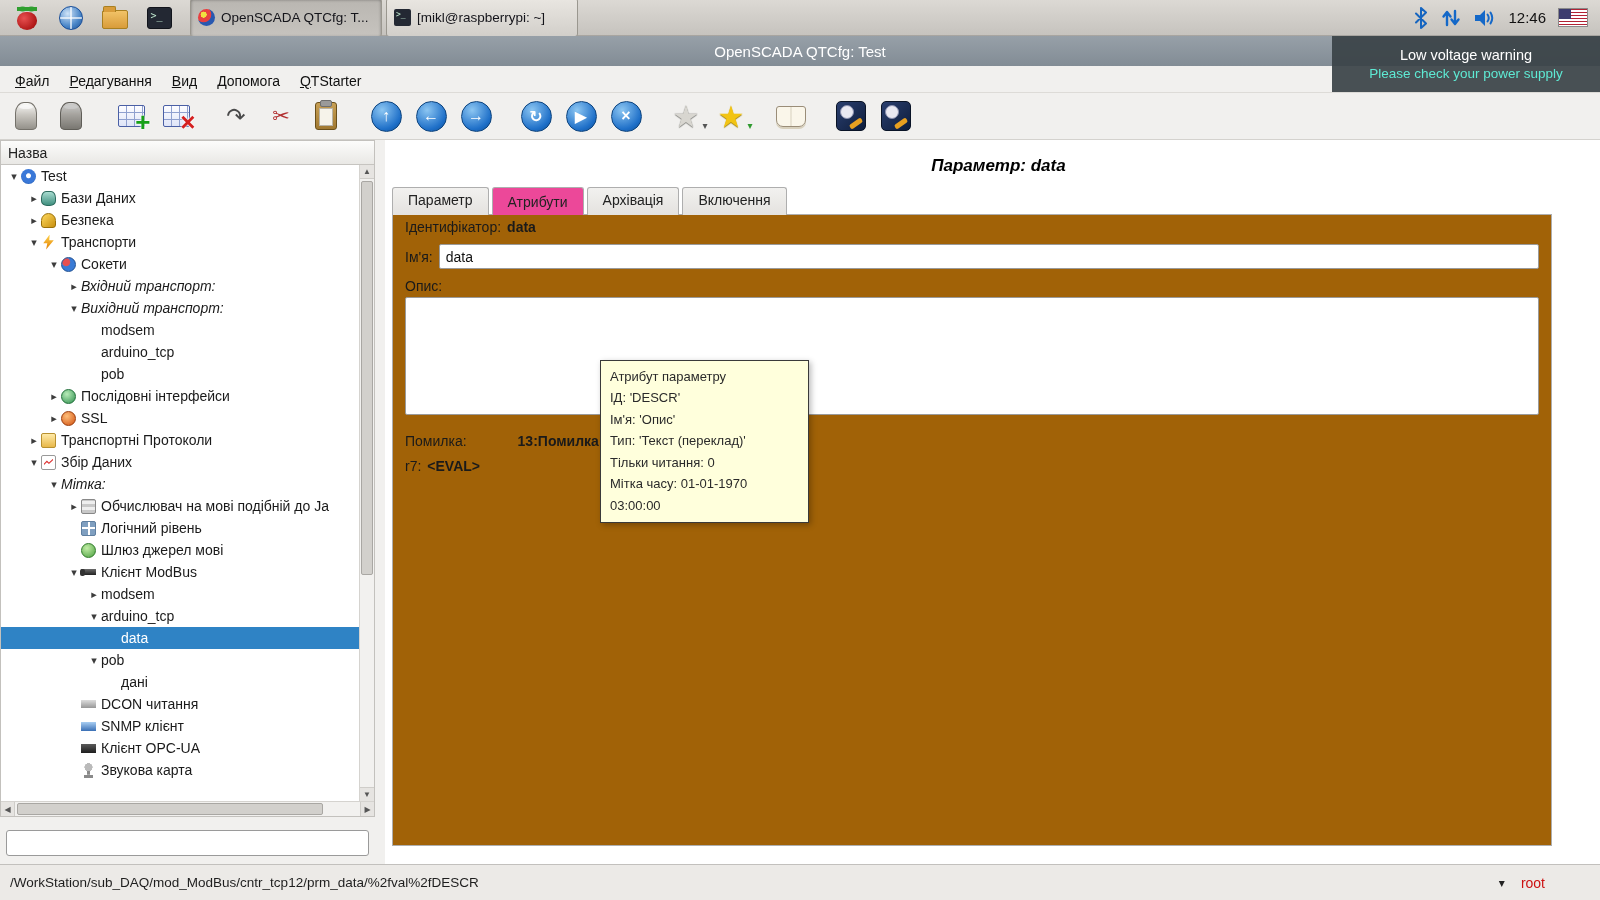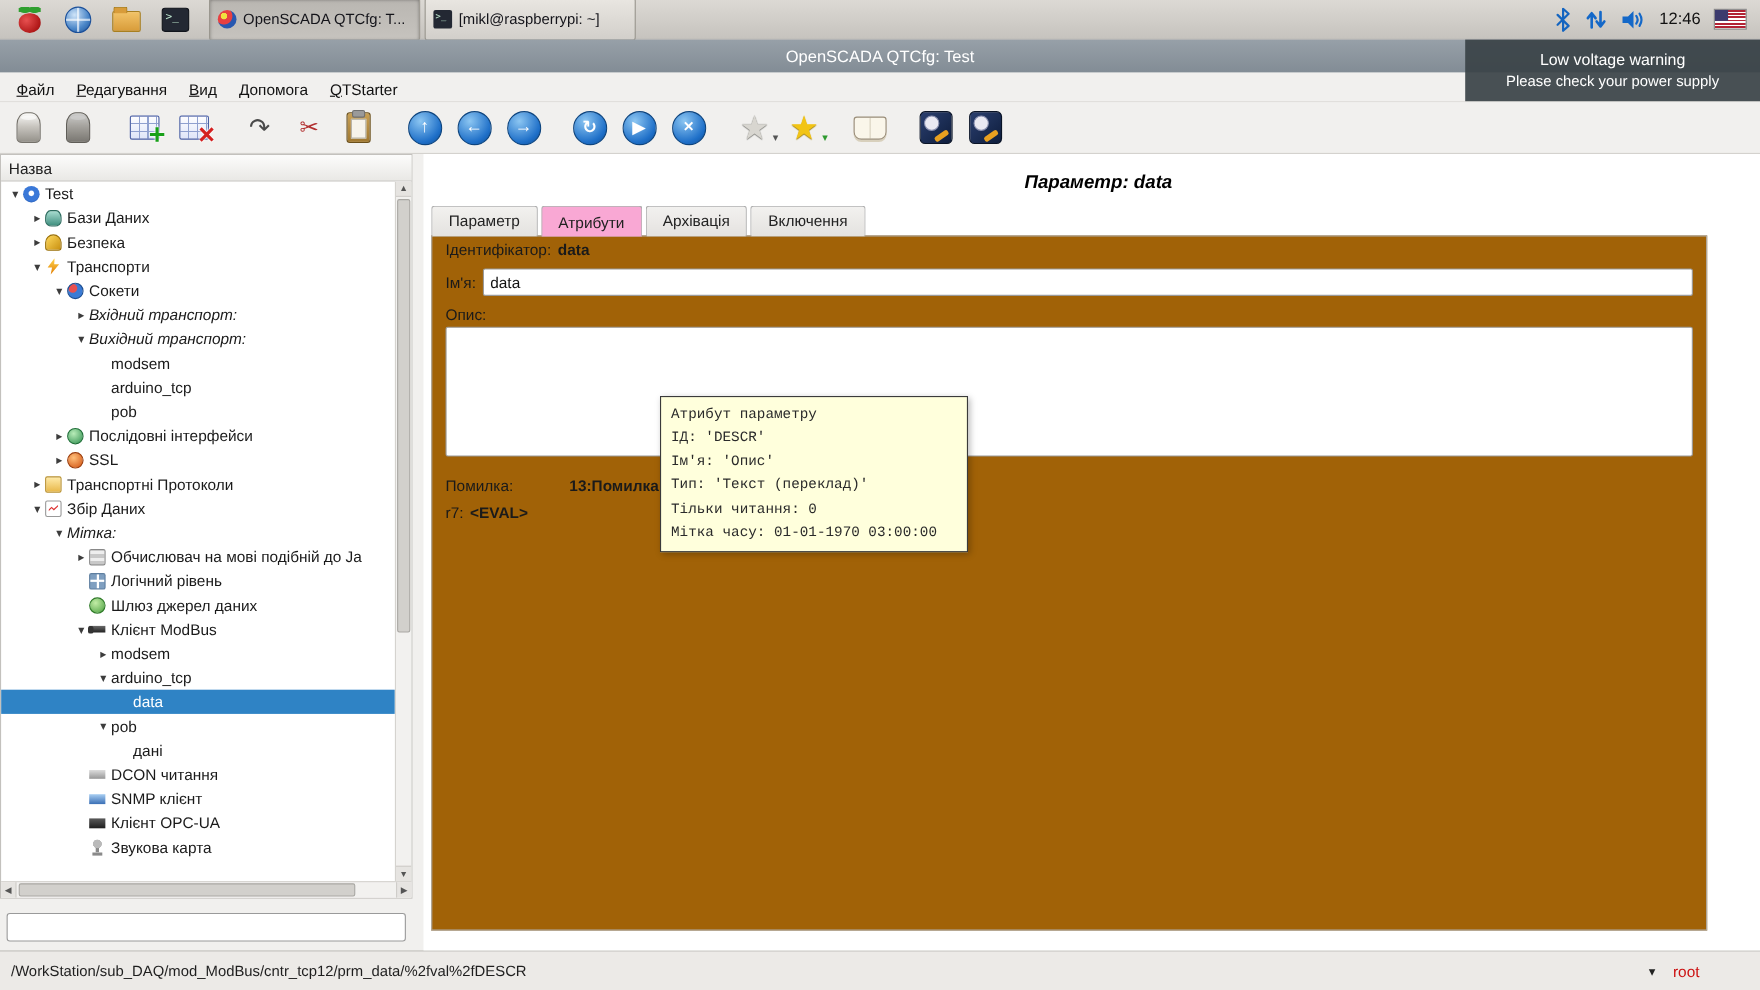--- a/index.html
+++ b/index.html
@@ -38,21 +38,21 @@
     background:repeating-linear-gradient(#b22234 0 1.5px, #fff 1.5px 3px); }
   .us-flag-icon::before { content:""; position:absolute; top:0; left:0; width:12px; height:10px; background:#3c3b6e; }
 
   
   .titlebar { height:30px; background:linear-gradient(#97a0a8,#828c95); color:#fff; display:flex; align-items:center; justify-content:center; font-size:15px; flex:none; }
 
   
   .notification { position:absolute; top:36px; right:0; width:268px; height:56px; background:rgba(58,66,71,.92); color:#fff; z-index:50;
     display:flex; flex-direction:column; align-items:center; justify-content:center; gap:3px; }
   .notif-line1 { font-size:14.5px; }
-  .notif-line2 { font-size:13.5px; color:#ffffff; }
+  .notif-line2 { font-size:13.5px; color:#5eead4; }
 
   
   .menubar { height:27px; background:#f1f0ee; display:flex; align-items:flex-end; padding:0 6px; gap:2px; border-bottom:1px solid #dddbd7; flex:none; }
   .menu-item { padding:3px 9px; color:#111; }
   .menu-item::first-letter { text-decoration:underline; }
 
   
   .toolbar { height:47px; background:#f1f0ee; display:flex; align-items:center; padding:0 8px; border-bottom:1px solid #d4d2ce; flex:none; }
   .tb-group { display:flex; align-items:center; gap:9px; margin-right:24px; }
   .tb-btn { width:36px; height:38px; display:flex; align-items:center; justify-content:center; border-radius:3px; }
@@ -138,31 +138,31 @@
   .tree-filter { margin:13px 6px 0 6px; height:26px; border:1px solid #9a9a9a; border-radius:3px; background:#fff; padding:0 6px; font-size:14px; font-family:inherit; }
 
   
   .splitter { width:10px; flex:none; }
 
   
   .right-panel { flex:1; position:relative; display:flex; flex-direction:column; background:#fff; min-width:0; }
   .param-title { margin-top:16px; text-align:center; font-size:17px; font-weight:bold; font-style:italic; color:#000; flex:none;padding-left:12px; }
   .tabs { display:flex; margin:10px 0 0 7px; flex:none; position:relative; z-index:2; }
   .tab { padding:4px 15px 5px; margin-right:3px; border:1px solid #aeaeae; border-bottom:none; border-radius:3px 3px 0 0; background:linear-gradient(#f2f1ef,#e4e2df); color:#222; position:relative; top:1px; }
-  .tab.active { background:#f9a8d4; padding-top:6px; }
+  .tab.active { background:#ec4899; padding-top:6px; }
   .tab-frame { flex:1; margin:0 48px 18px 7px; border:1px solid #aeaeae; background:#a16207; padding:4px 12px; min-height:0; position:relative; z-index:1; }
   .frow { display:flex; align-items:center; margin-bottom:9px; }
   .flabel { margin-right:6px; }
   .fvalue { font-weight:bold; }
   .text-input { flex:1; height:25px; border:1px solid #9a9a9a; border-radius:2px; padding:0 6px; font-size:14px; font-family:inherit; background:#fff; color:#111; }
   .descr-area { width:100%; height:118px; border:1px solid #9a9a9a; border-radius:2px; resize:none; margin:3px 0 13px; background:#fff; font-family:inherit; }
   .error-row { margin-top:2px;gap:45px; }
 
   
-  .tooltip { position:absolute; left:215px; top:220px; width:280px; background:#ffffdc; border:1px solid #3a3a3a; padding:5px 9px 6px; font-size:13px; color:#2a2a2a; line-height:1.65; box-shadow:2px 2px 6px rgba(0,0,0,.28); z-index:10;font-family:Liberation Mono, monospace; }
+  .tooltip { position:absolute; left:215px; top:220px; width:209px; background:#ffffdc; border:1px solid #3a3a3a; padding:5px 9px 6px; font-size:13px; color:#2a2a2a; line-height:1.65; box-shadow:2px 2px 6px rgba(0,0,0,.28); z-index:10; }
 
   
   .statusbar { height:36px; flex:none; background:#eceae7; border-top:1px solid #c2c0bd; display:flex; align-items:center; padding:0 55px 0 10px; }
   .status-path { flex:1; font-size:13.5px; color:#1e1e1e; white-space:nowrap; overflow:hidden; }
   .user-combo { display:flex; align-items:center; gap:16px; }
   .user-combo .carat { font-size:12px; color:#222; }
   .root-label { color:#cc1111; font-size:14px; }
 </style>
 </head>
 <body>
@@ -383,21 +383,21 @@
                 <span class="tlabel">Обчислювач на мові подібній до Ja</span>
               </div>
               <div class="trow" style="padding-left: 66px;">
                 <span class="arr"></span>
                 <span class="ti ti-logic-level-icon"></span>
                 <span class="tlabel">Логічний рівень</span>
               </div>
               <div class="trow" style="padding-left: 66px;">
                 <span class="arr"></span>
                 <span class="ti ti-data-gateway-icon"></span>
-                <span class="tlabel">Шлюз джерел даних</span>
+                <span class="tlabel">Шлюз джерел мові</span>
               </div>
               <div class="trow" style="padding-left: 66px;">
                 <span class="arr">▾</span>
                 <span class="ti ti-modbus-client-icon"></span>
                 <span class="tlabel">Клієнт ModBus</span>
               </div>
               <div class="trow" style="padding-left: 86px;">
                 <span class="arr">▸</span>
                 <span class="tlabel">modsem</span>
               </div>

